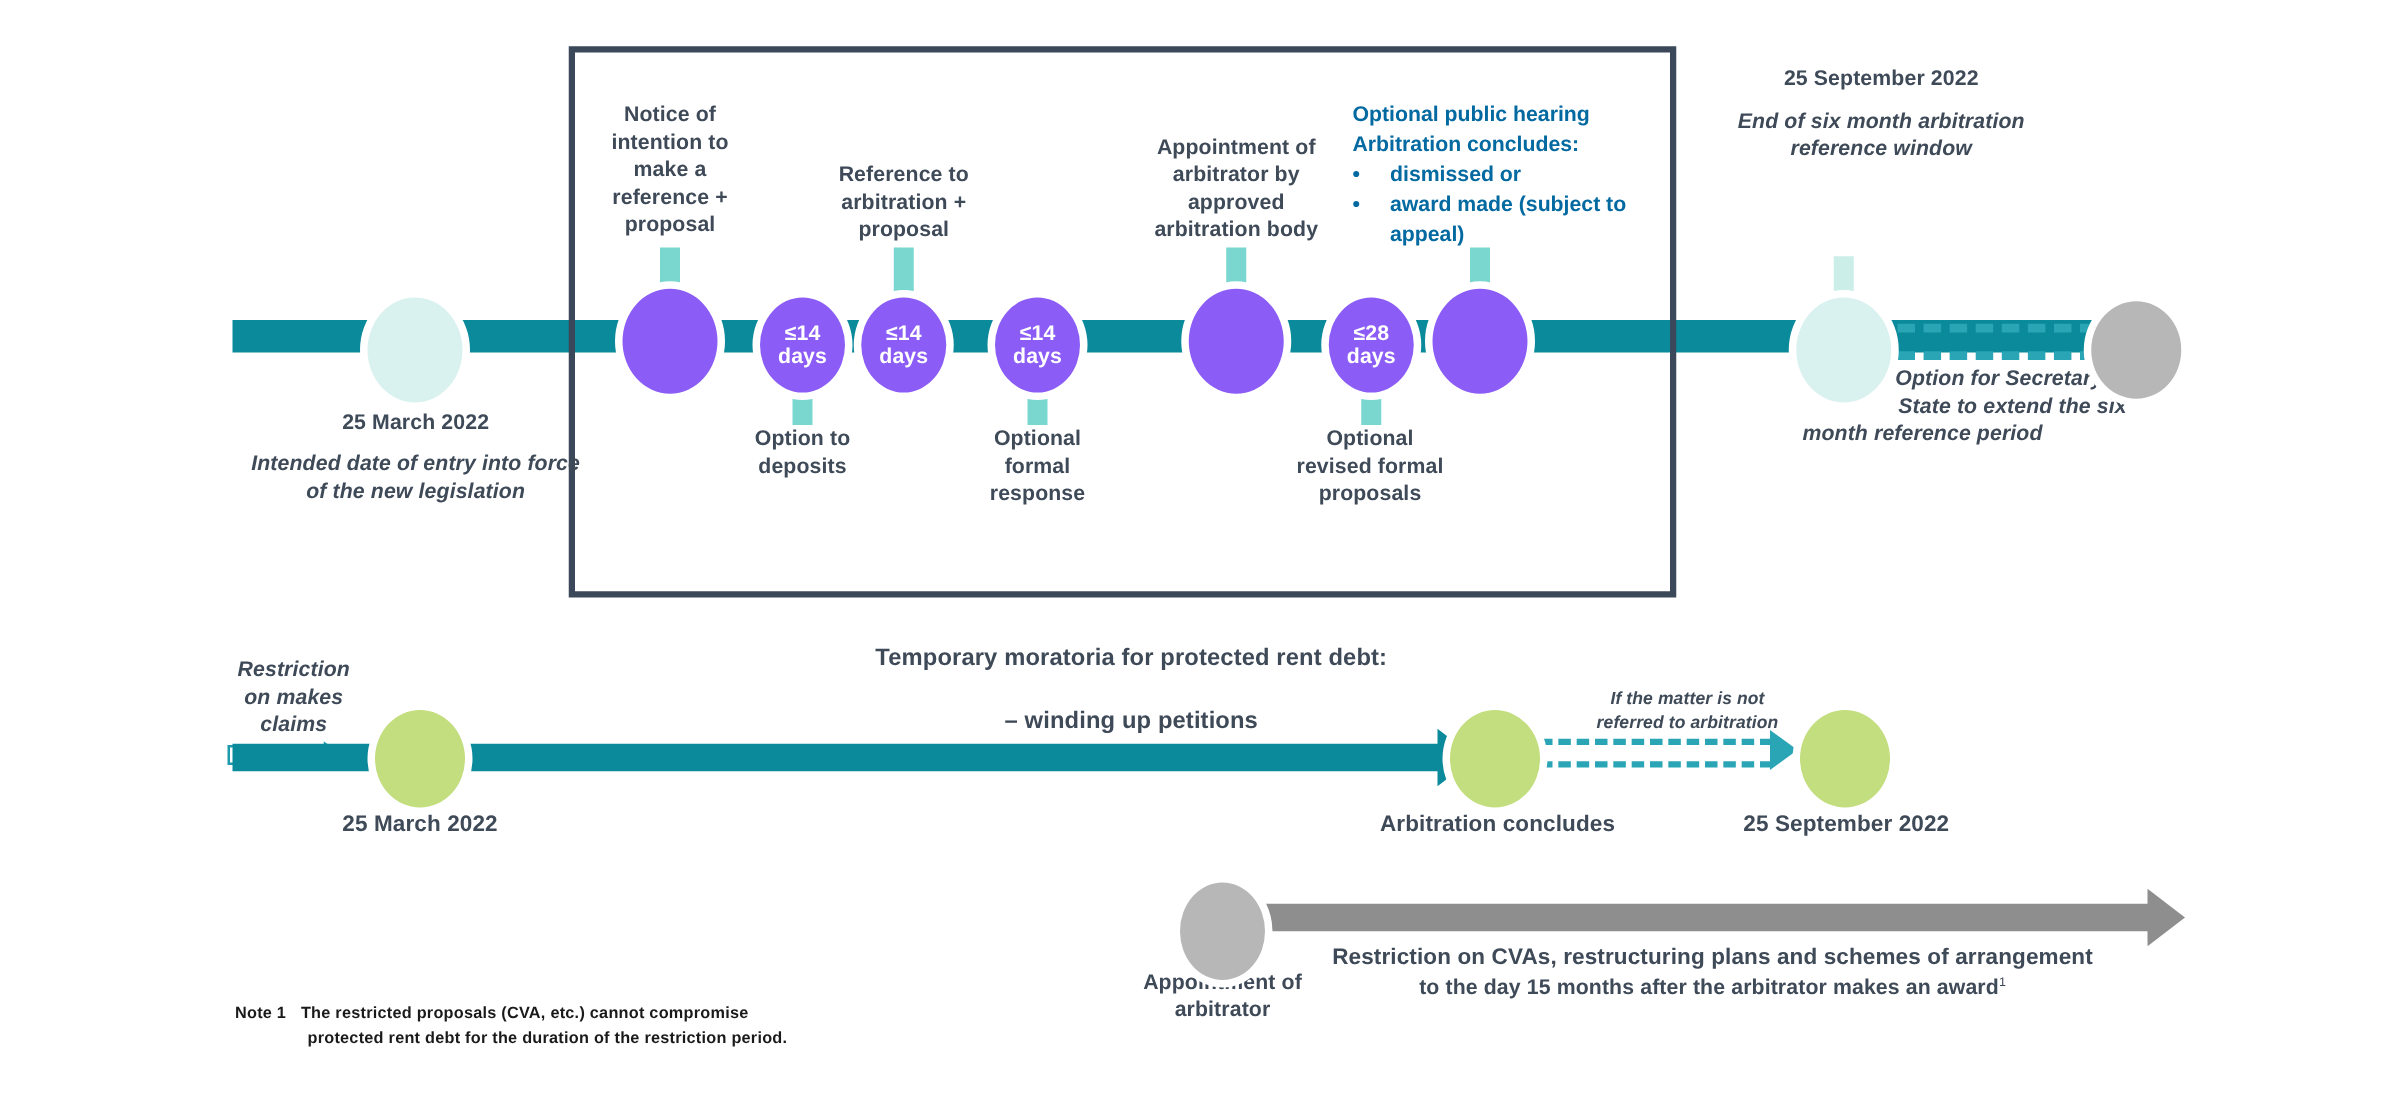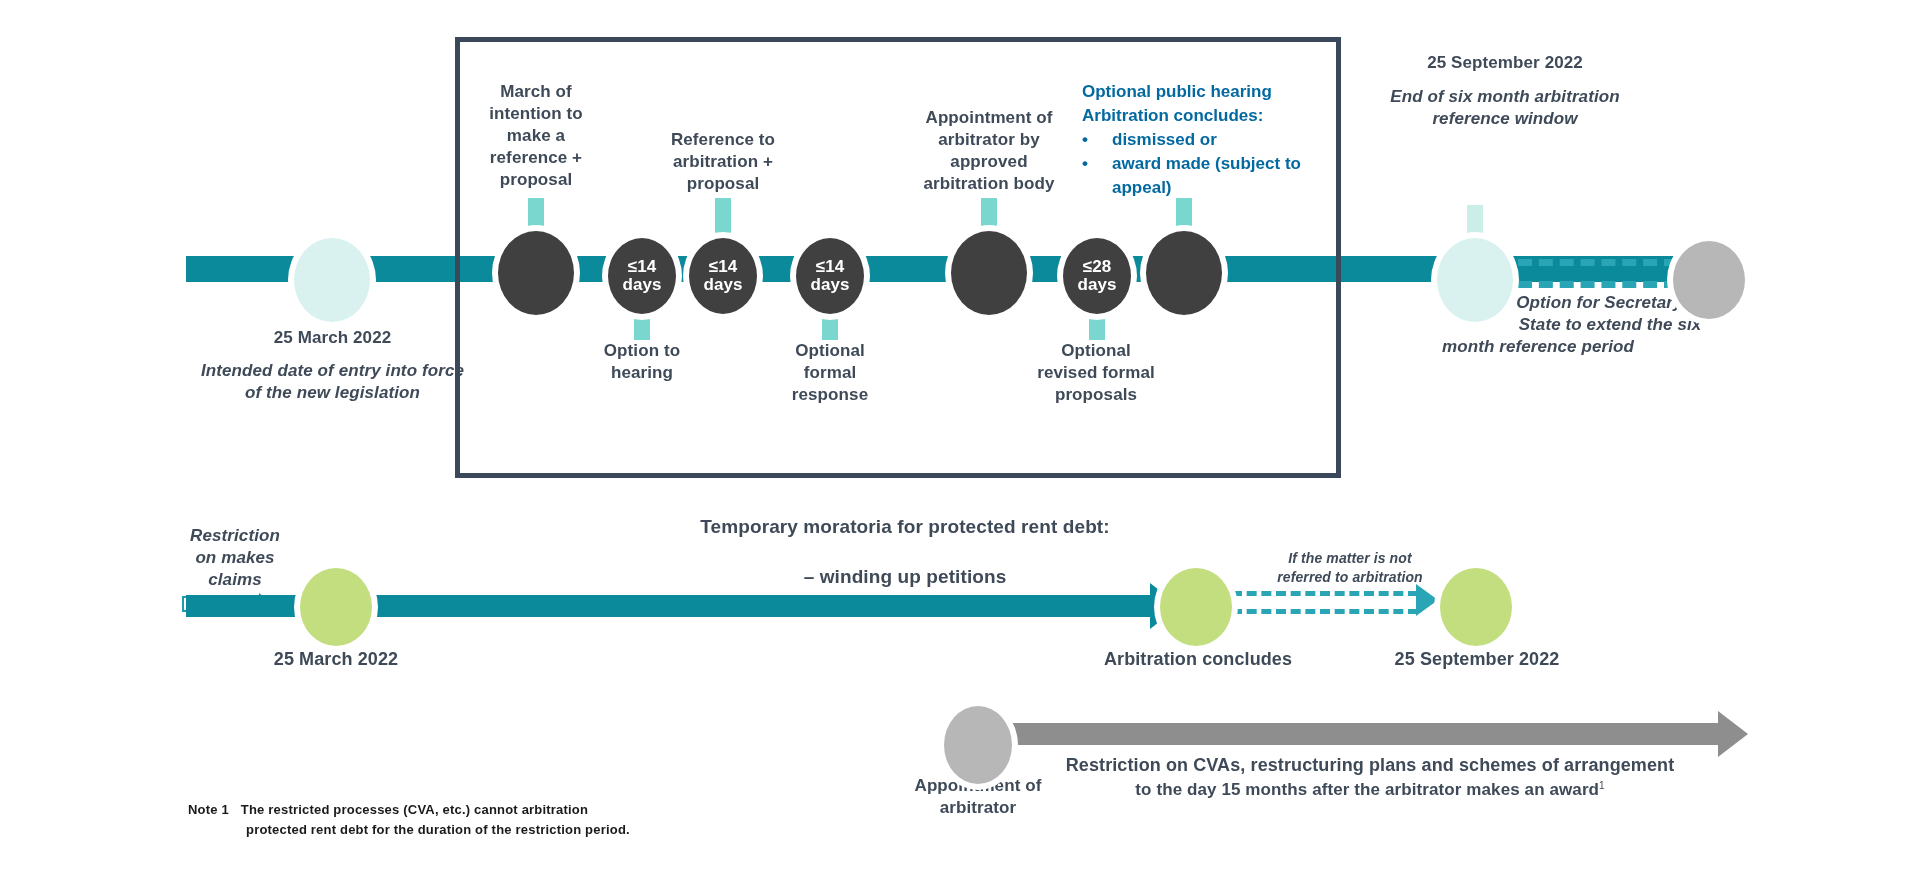--- a/index.html
+++ b/index.html
@@ -26,21 +26,21 @@
   .phase-box{
     left:455px; top:37px; width:886px; height:441px;
     border:5px solid #3b4859;
     box-sizing:border-box;
     background:transparent;
   }
 
   
   .node{
     border-radius:50%;
-    background:#404040;
+    background:#8b5cf6;
     border:6px solid #ffffff;
     box-sizing:border-box;
     display:flex;
     align-items:center;
     justify-content:center;
     color:#ffffff;
     font-weight:bold;
     line-height:1.08;
     text-align:center;
     z-index:6;
@@ -142,36 +142,36 @@
   <div class="abs rail-top"></div>
 
   <div class="abs phase-box"></div>
 
   <div class="abs stem pale" style="left:324px;top:282px;width:16px;height:28px;"></div>
   <div class="abs node pale" style="left:288px;top:232px;width:88px;height:96px;"></div>
   <div class="abs cap" style="left:200px;top:327px;width:265px;">25 March 2022</div>
   <div class="abs cap italic" style="left:185px;top:360px;width:295px;">Intended date of entry into force</div>
   <div class="abs cap italic" style="left:185px;top:382px;width:295px;">of the new legislation</div>
 
-  <div class="abs cap" style="left:455px;top:81px;width:162px;">March of</div>
+  <div class="abs cap" style="left:455px;top:81px;width:162px;">Notice of</div>
   <div class="abs cap" style="left:455px;top:103px;width:162px;">intention to</div>
   <div class="abs cap" style="left:455px;top:125px;width:162px;">make a</div>
   <div class="abs cap" style="left:455px;top:147px;width:162px;">reference +</div>
   <div class="abs cap" style="left:455px;top:169px;width:162px;">proposal</div>
   <div class="abs stem" style="left:528px;top:198px;width:16px;height:40px;"></div>
   <div class="abs node" style="left:492px;top:225px;width:88px;height:96px;"></div>
 
   <div class="abs node" style="left:602px;top:232px;width:80px;height:88px;">
     <span class="dayslabel">
       <span>≤14</span><br><span>days</span>
     </span>
   </div>
   <div class="abs stem" style="left:634px;top:310px;width:16px;height:30px;"></div>
   <div class="abs cap" style="left:562px;top:340px;width:160px;">Option to</div>
-  <div class="abs cap" style="left:562px;top:362px;width:160px;">hearing</div>
+  <div class="abs cap" style="left:562px;top:362px;width:160px;">deposits</div>
 
   <div class="abs cap" style="left:628px;top:129px;width:190px;">Reference to</div>
   <div class="abs cap" style="left:628px;top:151px;width:190px;">arbitration +</div>
   <div class="abs cap" style="left:628px;top:173px;width:190px;">proposal</div>
   <div class="abs stem" style="left:715px;top:198px;width:16px;height:42px;"></div>
   <div class="abs node" style="left:683px;top:232px;width:80px;height:88px;">
     <span class="dayslabel">
       <span>≤14</span><br><span>days</span>
     </span>
   </div>
@@ -272,18 +272,18 @@
   <div class="abs arrowhead grey" style="left:1718px;top:711px;"></div>
 
   <div class="abs cap" style="left:1010px;top:754px;width:720px;font-size:18px;">Restriction on CVAs, restructuring plans and schemes of arrangement</div>
   <div class="abs" style="left:1010px;top:779px;width:720px;text-align:center;">
     <span class="cap" style="display:inline;">to the day 15 months after the arbitrator makes an award</span><sup>1</sup>
   </div>
 
   <div class="abs note" style="left:188px;top:800px;width:520px;">
     <div>
       <span class="lbl">Note 1</span>
-      <span style="padding-left:8px;">The restricted processes (CVA, etc.) cannot arbitration</span>
+      <span style="padding-left:8px;">The restricted proposals (CVA, etc.) cannot compromise</span>
     </div>
     <div class="ln2">protected rent debt for the duration of the restriction period.</div>
   </div>
 
 </div>
 
 </body></html>

